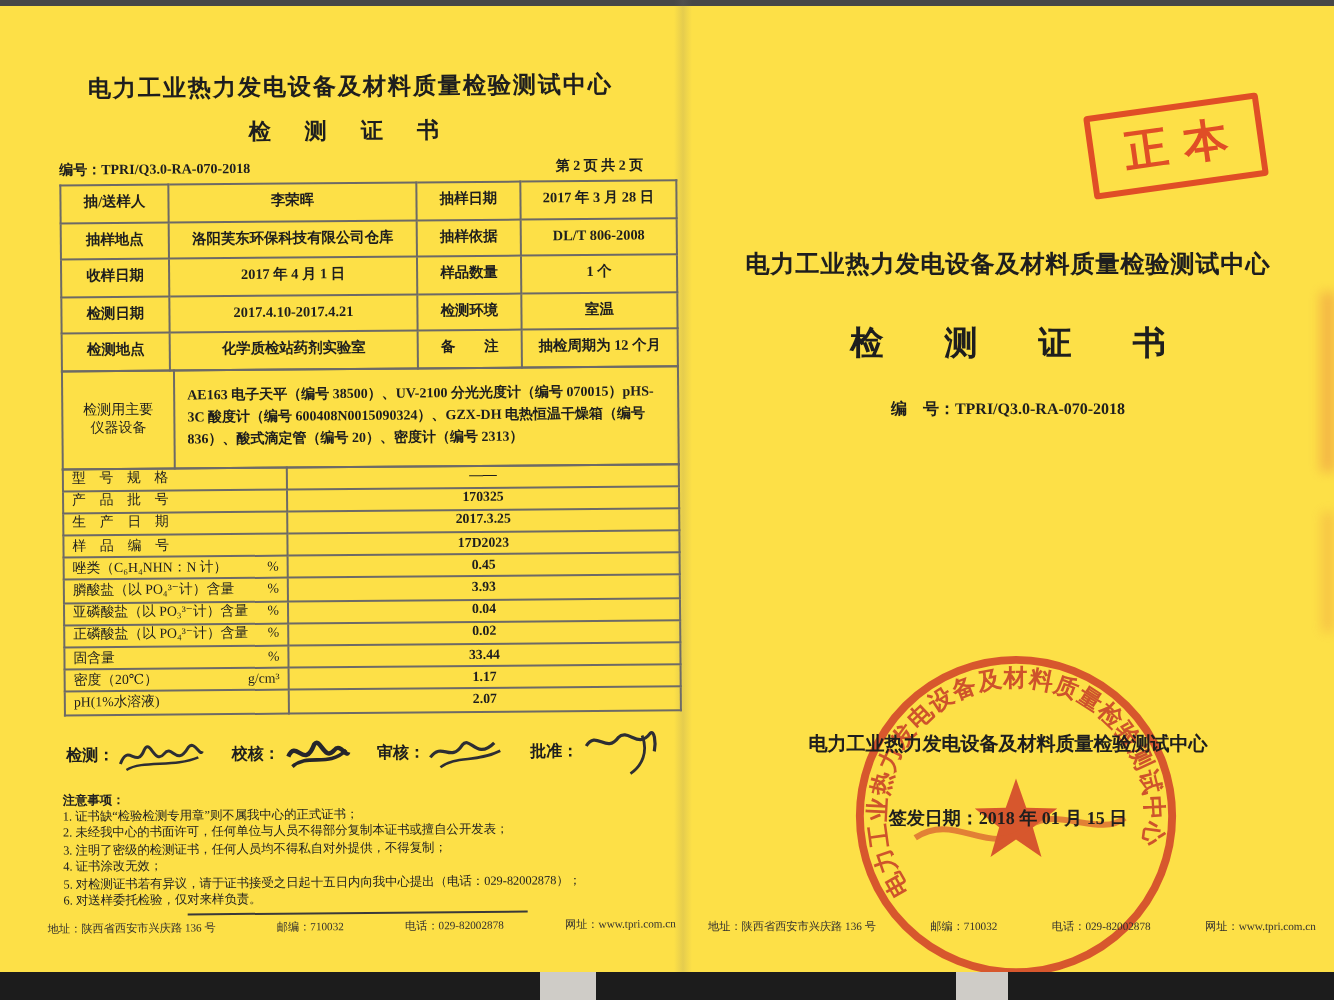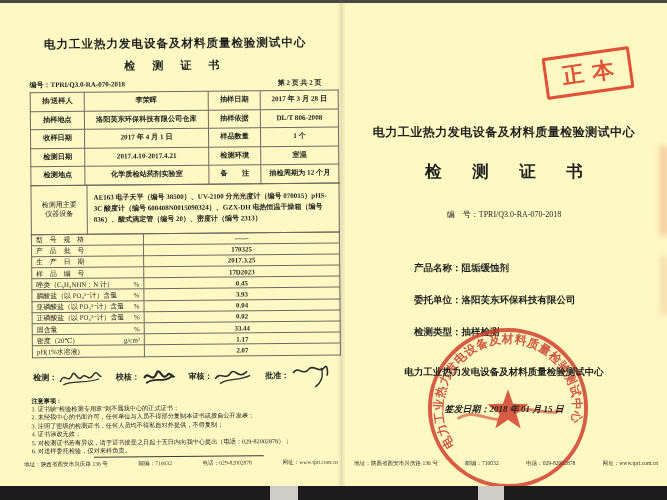--- a/index.html
+++ b/index.html
@@ -1,17 +1,17 @@
 <!DOCTYPE html>
 <html><head>
 <meta charset="utf-8">
 <style>
   html,body{margin:0;padding:0;}
   body{font-family:"Liberation Serif","DejaVu Serif",serif;color:#1e1e1e;}
-  #scan{position:relative;width:667px;height:500px;background:#fef9c3;overflow:hidden;}
+  #scan{position:relative;width:667px;height:500px;background:#fde047;overflow:hidden;}
   .edge-top{position:absolute;left:0;top:0;width:667px;height:3px;background:#474747;}
   .edge-bottom{position:absolute;left:0;top:486px;width:667px;height:14px;background:#1c1c1c;}
   .edge-gap{position:absolute;top:486px;height:14px;background:#cfccc7;}
   .page{position:absolute;top:6px;height:478px;}
   #left-page{left:12px;width:330px;transform:rotate(-0.5deg);}
   #right-page{left:344px;width:320px;}
   .page-seam{position:absolute;left:337px;top:0;width:9px;height:500px;
     background:linear-gradient(90deg,rgba(120,115,108,0) 0%,rgba(120,115,108,.18) 50%,rgba(120,115,108,0) 100%);}
 
   
@@ -44,27 +44,27 @@
   .notes .nt{font-weight:bold;}
   .lp-hr{width:170px;border-top:1px solid #3a3a3a;margin:2px auto 0 auto;}
   .footer{position:absolute;left:10px;right:6px;bottom:16px;display:flex;
     justify-content:space-between;font-size:5.6px;color:#33312e;}
 
   
   .rp-title{margin-top:118px;text-align:center;font-family:"Liberation Sans",sans-serif;
     font-weight:bold;font-size:12px;letter-spacing:0.5px;}
   .rp-cert{margin-top:20px;text-align:center;font-family:"Liberation Sans",sans-serif;
     font-weight:bold;font-size:16.5px;letter-spacing:13px;text-indent:13px;}
-  .rp-no{margin-top:26px;text-align:center;font-size:8px;font-weight:normal;}
+  .rp-no{margin-top:16px;text-align:center;font-size:8px;font-weight:bold;}
   .rp-info{margin:42px 0 0 70px;}
   .rp-info .line{font-size:9.5px;font-weight:bold;margin-bottom:19px;}
   .rp-centerline{position:absolute;left:0;right:0;top:360px;text-align:center;
     font-size:9.5px;font-weight:bold;}
   .rp-issue{position:absolute;left:0;right:0;top:397px;text-align:center;
-    font-size:9px;font-weight:bold;font-style:italic;}
+    font-size:9px;font-weight:bold;}
   .stamp-original{position:absolute;top:46px;right:32px;border:3px solid #dd3a22;
     color:#dd3a22;padding:3px 7px;font-size:22px;font-weight:bold;letter-spacing:8px;
     text-indent:8px;transform:rotate(-8deg);opacity:.88;border-radius:2px;
     font-family:"Liberation Serif",serif;}
   .seal{position:absolute;left:80px;top:318px;opacity:.82;}
   .bleed{position:absolute;background:#e05a40;filter:blur(3px);}
   .bleed1{right:-4px;top:140px;width:8px;height:90px;opacity:.30;}
   .bleed2{right:-3px;top:250px;width:6px;height:60px;opacity:.22;}
 </style>
 </head>
@@ -294,25 +294,20 @@
     </div>
   </div>
 
   <div class="page" id="right-page">
     <div class="stamp-original">正本</div>
 
     <div class="rp-title">电力工业热力发电设备及材料质量检验测试中心</div>
     <div class="rp-cert">检 测 证 书</div>
     <div class="rp-no">编　号：TPRI/Q3.0-RA-070-2018</div>
 
-    <div class="rp-info">
-      <div class="line">产品名称：阻垢缓蚀剂</div>
-      <div class="line">委托单位：洛阳芙东环保科技有限公司</div>
-      <div class="line">检测类型：抽样检测</div>
-    </div>
 
     <svg class="seal" width="168" height="168" viewBox="0 0 170 170">
       <circle cx="85" cy="85" r="79" fill="none" stroke="#cf3a28" stroke-width="4"></circle>
       <polygon points="85,66 90.2,80.8 105.9,81.2 93.5,90.7 97.9,105.8 85,96.9 72.1,105.8 76.5,90.7 64.1,81.2 79.8,80.8" fill="#cf3a28"></polygon>
       <defs>
         <path id="sealArc" d="M 30.9,122.9 A 66,66 0 1 1 139.1,122.9" fill="none"></path>
       </defs>
       <text font-size="12" fill="#c43526" font-weight="bold" letter-spacing="0.5" font-family="'Liberation Sans',sans-serif">
         <textPath href="#sealArc">电力工业热力发电设备及材料质量检验测试中心</textPath>
       </text>

